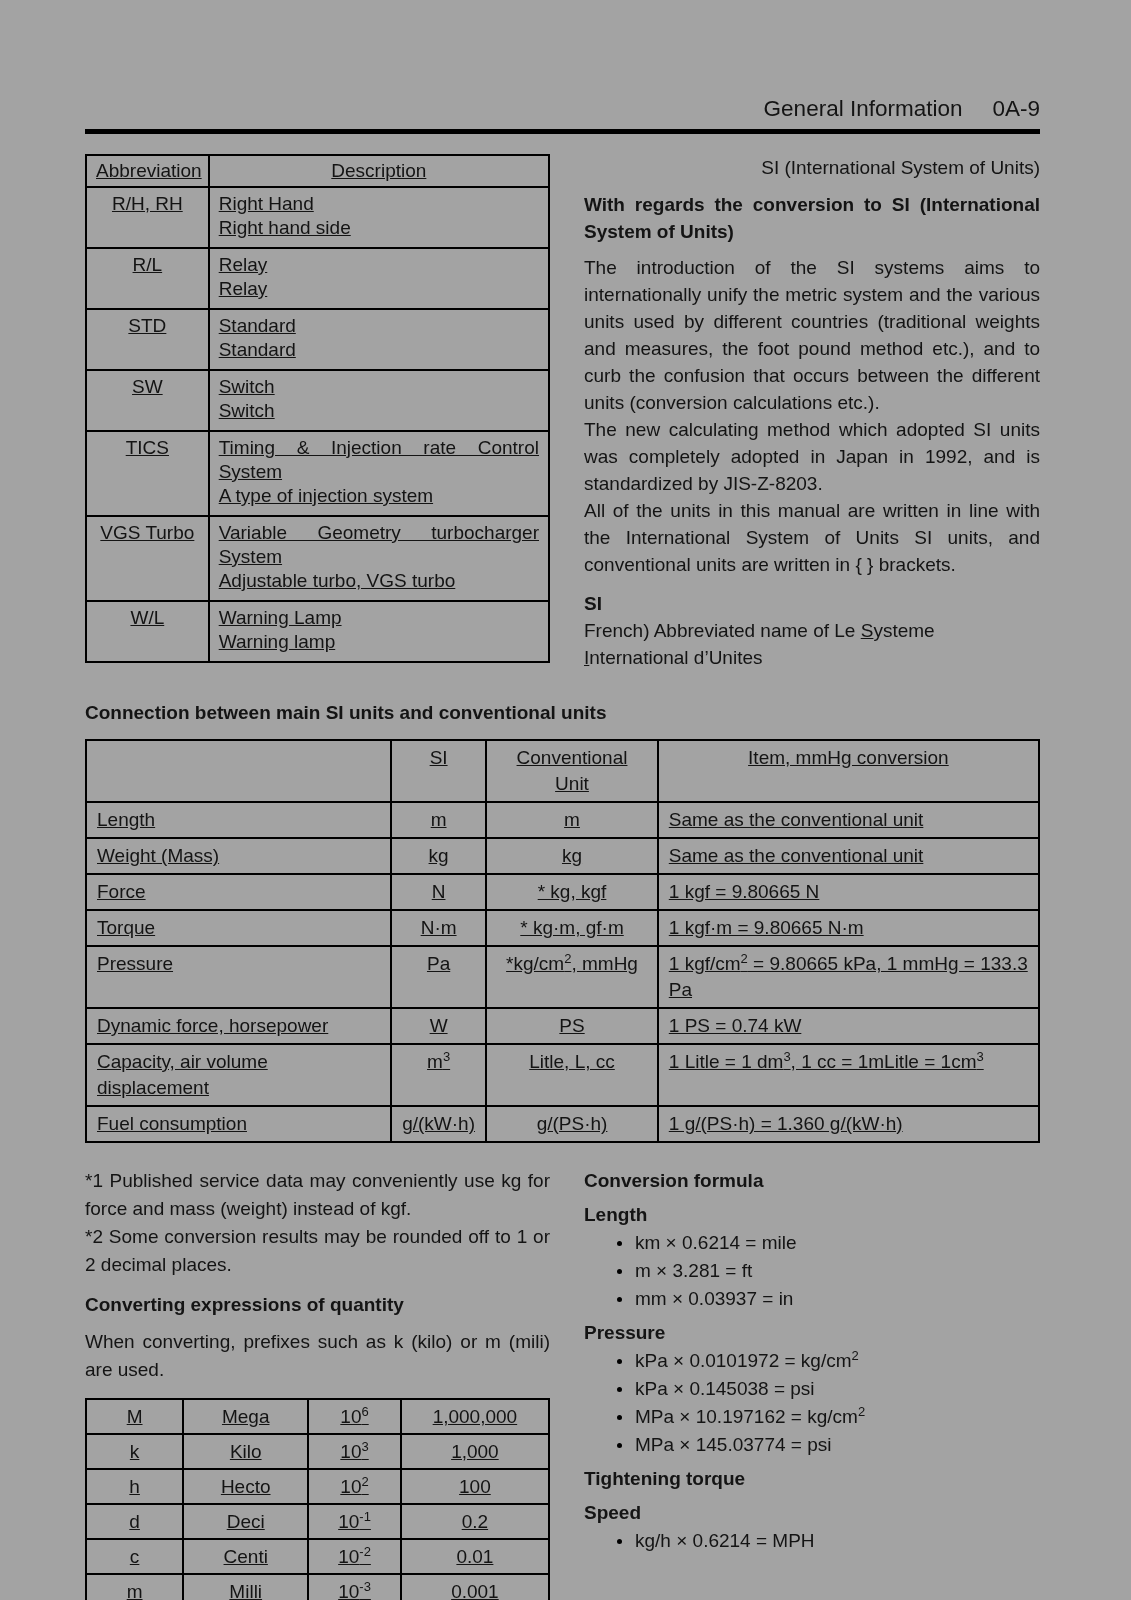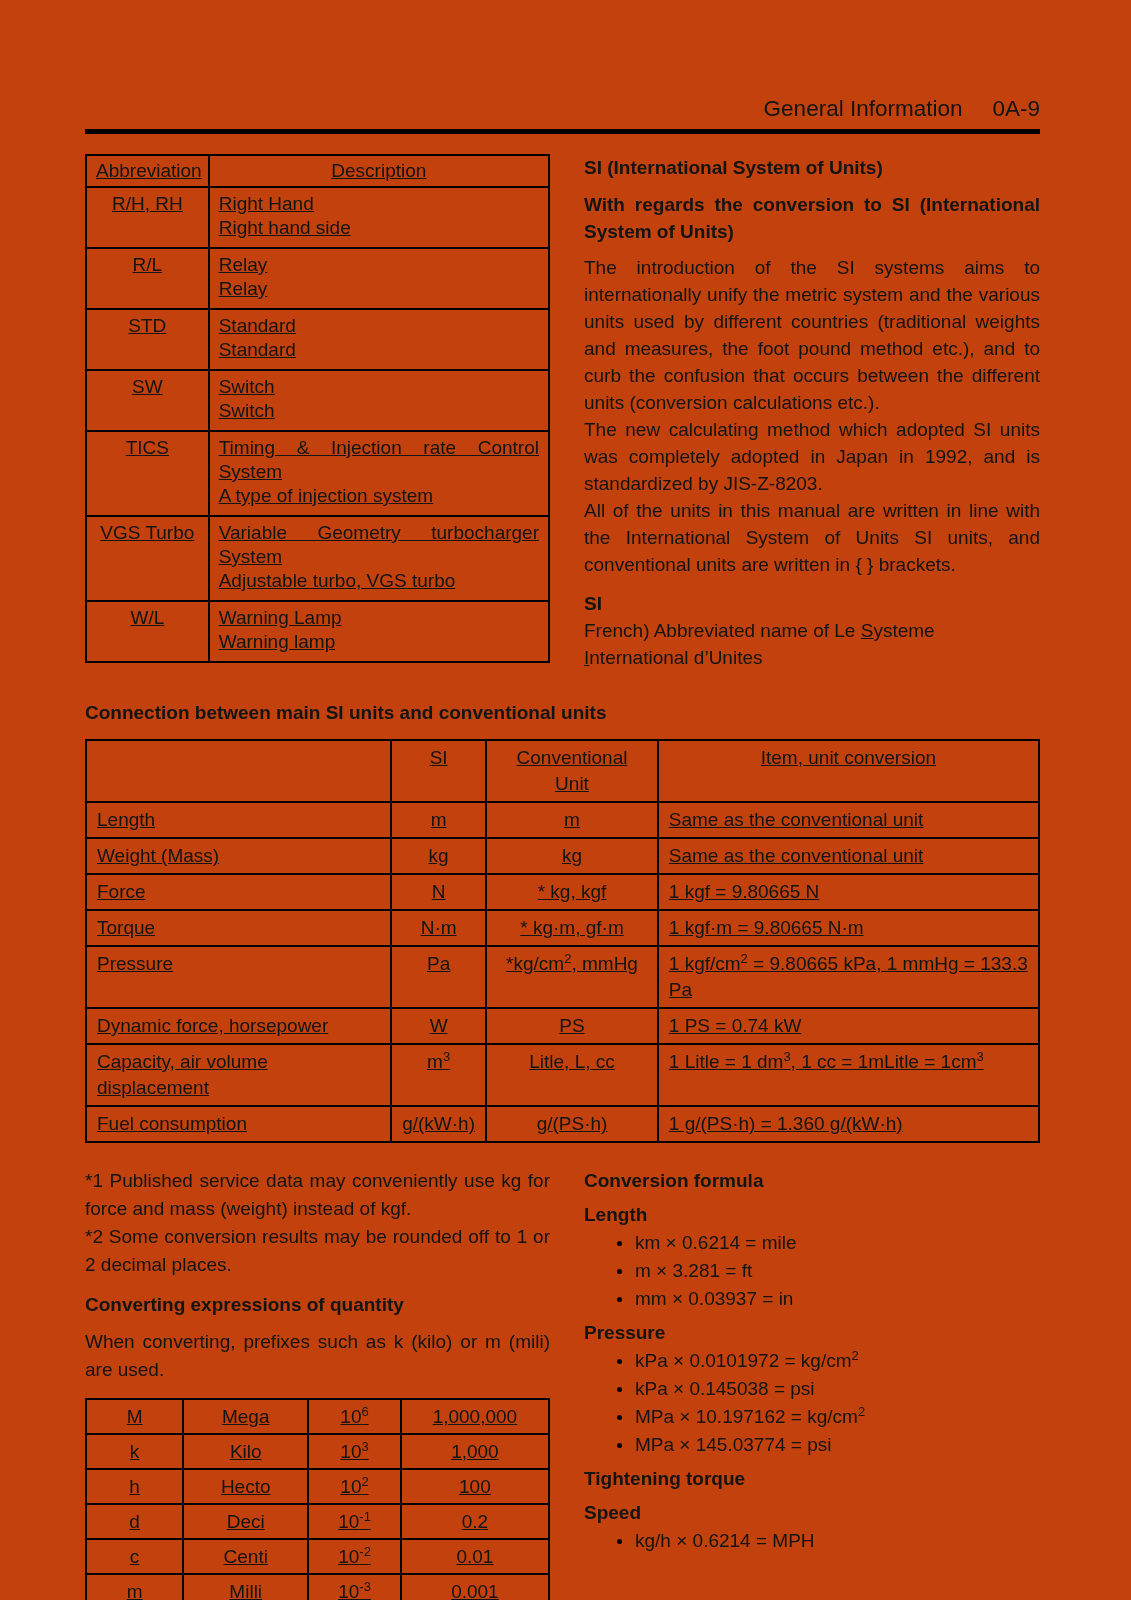--- a/index.html
+++ b/index.html
@@ -1,18 +1,18 @@
 <!DOCTYPE html>
 <html><head>
 <meta charset="utf-8">
 <style>
   * { margin:0; padding:0; box-sizing:border-box; }
   html,body { background:#ffffff; }
   .page {
-    position:relative; width:1131px; height:1600px; background:#c2410c;
+    position:relative; width:1131px; height:1600px; background:#a3a3a3;
     color:#141414; font-family:"Liberation Sans","DejaVu Sans",sans-serif;
     font-size:19px; padding:96px 91px 0 85px; overflow:hidden;
   }
   .u { text-decoration:underline; }
   sup { font-size:13px; line-height:0; vertical-align:baseline; position:relative; top:-7px; }
 
   
   .hdr { display:flex; justify-content:flex-end; align-items:baseline; gap:30px;
          font-size:22.5px; line-height:26px; }
   .hdr-rule { height:5px; background:#000; margin-top:7px; }
@@ -23,21 +23,21 @@
   .col-r { flex:1; min-width:0; }
 
   table { border-collapse:collapse; width:100%; table-layout:fixed;text-decoration:underline; }
   td { border:2px solid #000; font-size:19px; line-height:24px; vertical-align:top; }
 
   
   .abbr-tbl td { padding:4px 9px 7px; }
   .abbr-tbl .c-abbr { width:26.5%; text-align:center; }
   .abbr-tbl .c-desc { text-align:left; white-space:pre-line; text-align:justify; }
   .abbr-tbl .hrow td { text-align:center; padding:3px 9px; }
-  .si-title { font-weight:700; line-height:27px; margin-bottom:10px; }
+  .si-title { font-weight:400; line-height:27px; margin-bottom:10px;text-align:right; }
   .si-sub   { font-weight:700; line-height:27px; text-align:justify; margin-bottom:9px; }
   .para { text-align:justify; line-height:27px; }
   .si-h { font-weight:700; line-height:27px; margin-top:12px; }
   .si-note { line-height:27px; }
 
   
   .mid-heading { font-weight:700; margin-top:30px; line-height:24px; }
   .unit-tbl { margin-top:14px; }
   .unit-tbl td { padding:4px 10px; line-height:26px; }
   .unit-tbl .c0 { width:32%; text-align:left; }
@@ -136,21 +136,21 @@
     </div>
   </div>
 
   <div class="mid-heading">Connection between main SI units and conventional units</div>
   <table class="unit-tbl">
     <tbody>
         <tr class="hrow">
       <td class="c0"></td>
       <td class="c1">SI</td>
       <td class="c2">Conventional Unit</td>
-      <td class="c3" style="text-align:center">Item, unit conversion</td>
+      <td class="c3" style="text-align:center">Item, mmHg conversion</td>
     </tr>
     <tr>
       <td class="c0">Length</td>
       <td class="c1">m</td>
       <td class="c2">m</td>
       <td class="c3">Same as the conventional unit</td>
     </tr>
     <tr>
       <td class="c0">Weight (Mass)</td>
       <td class="c1">kg</td>

